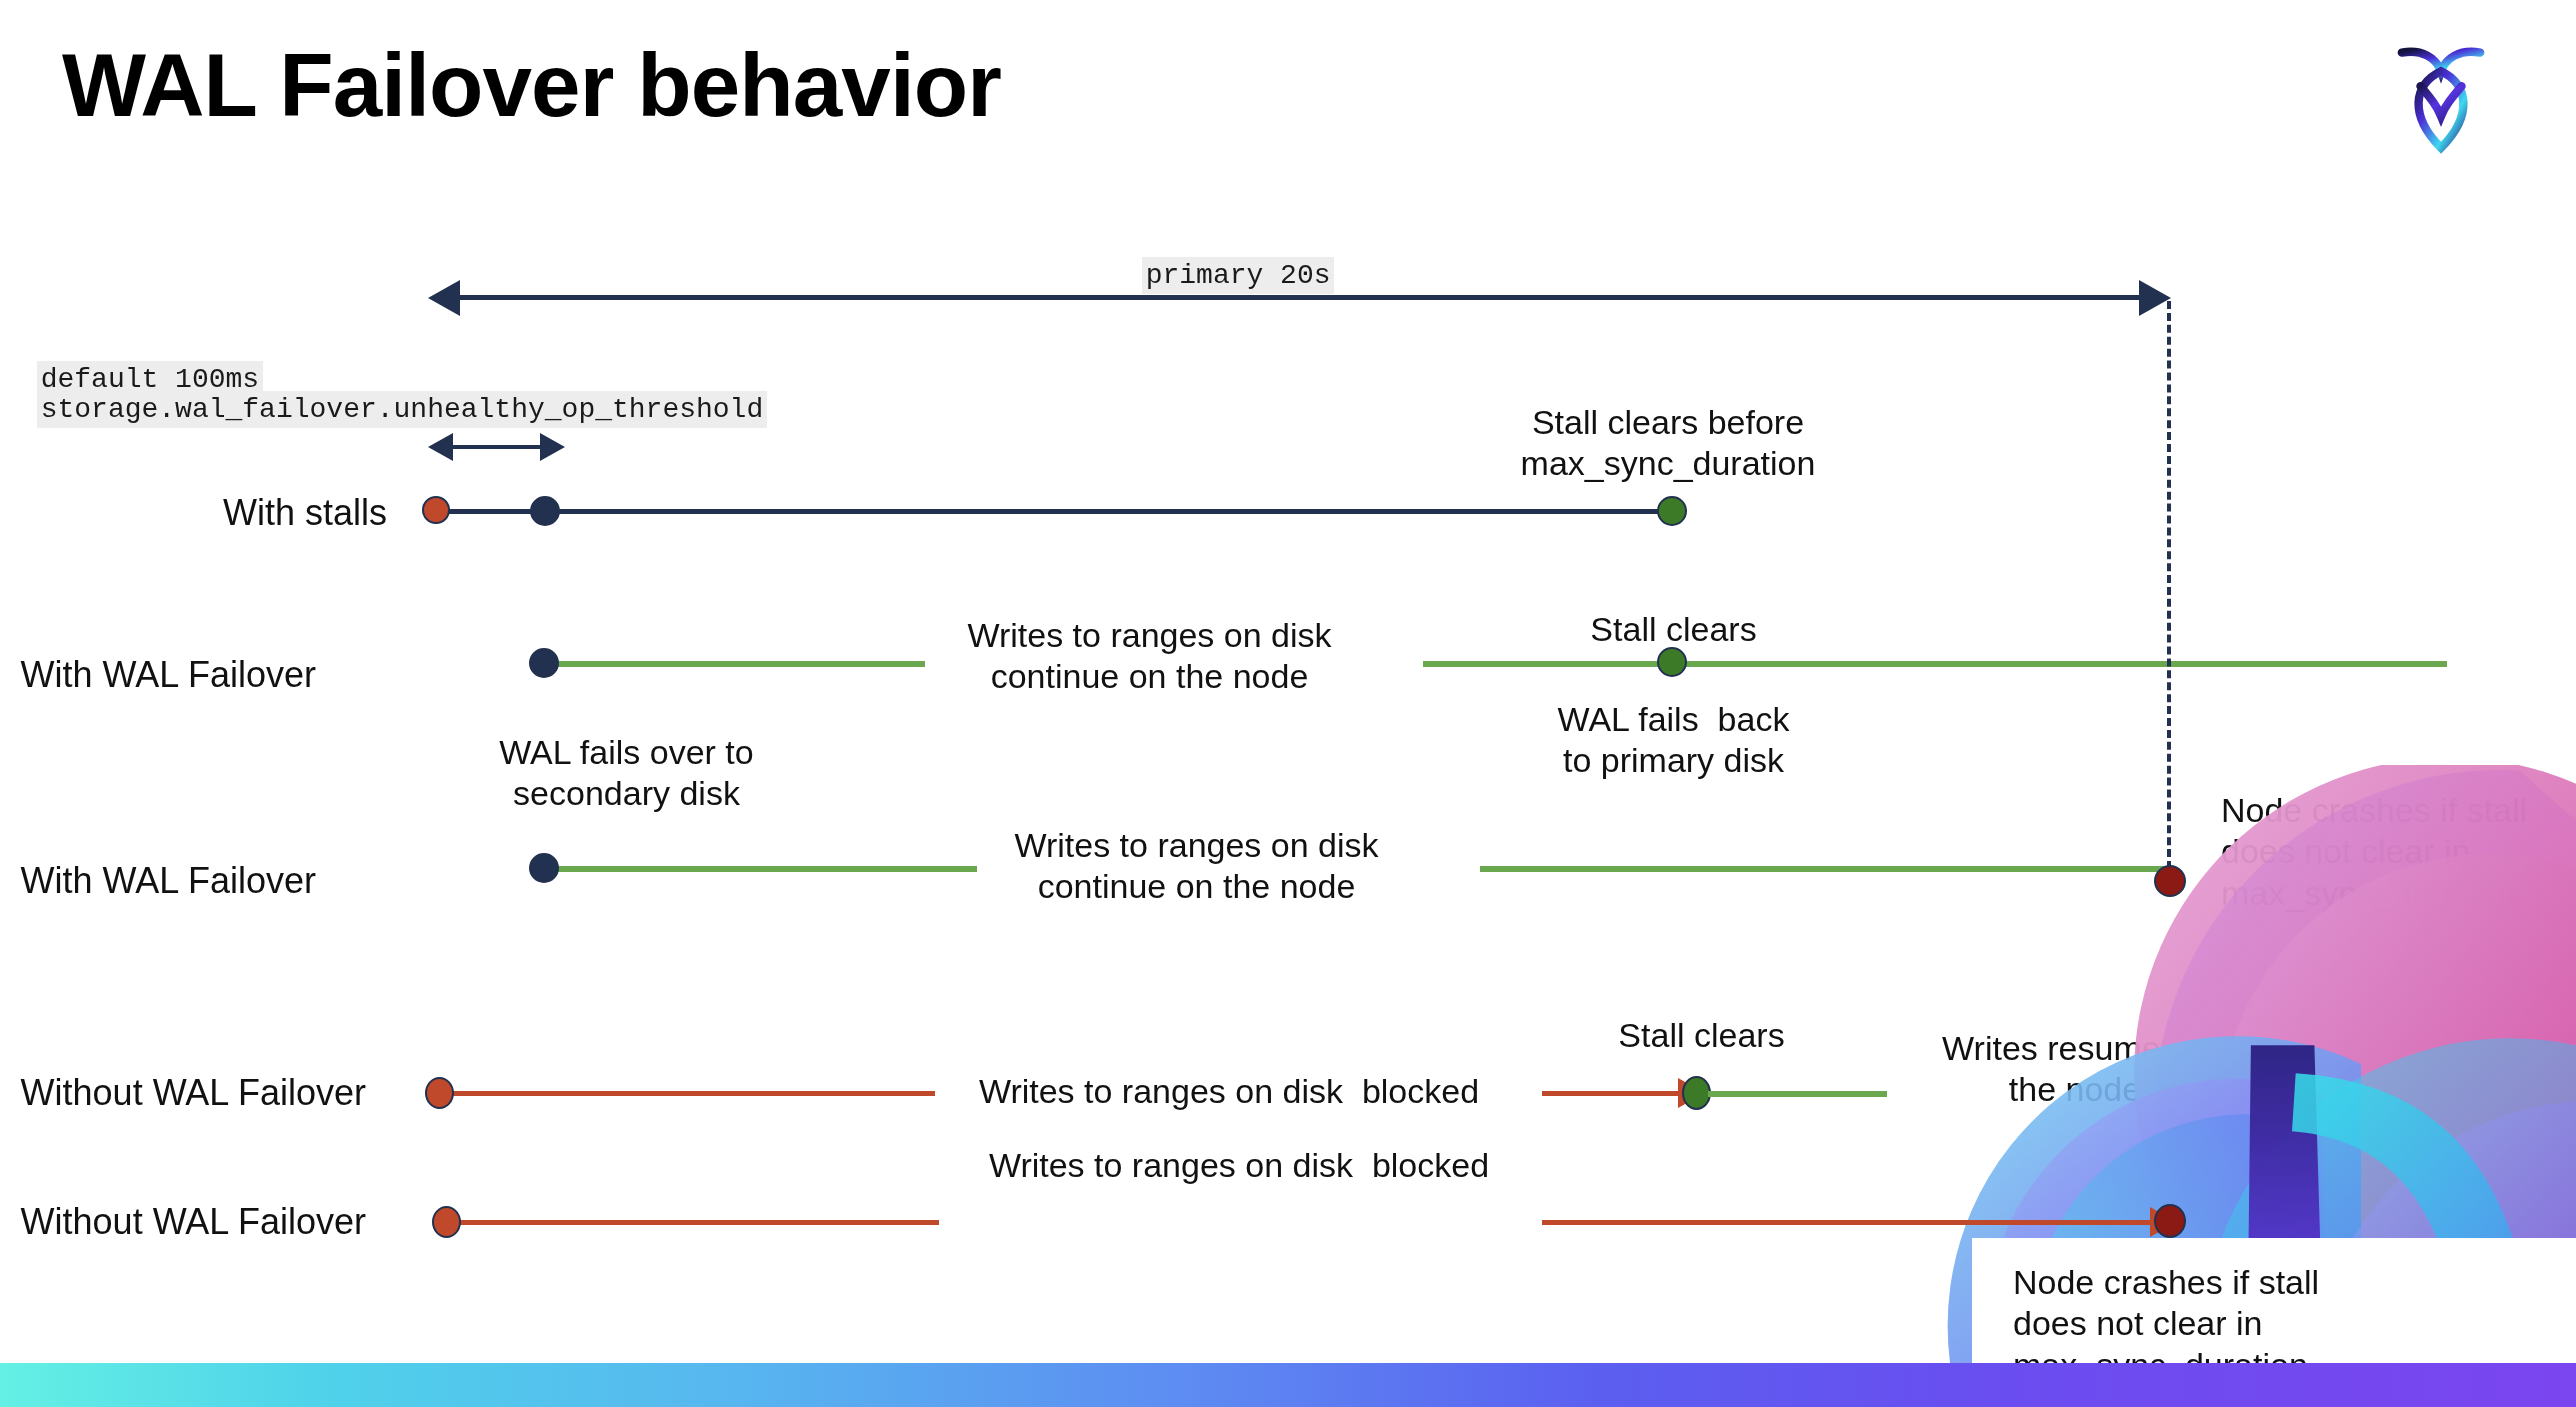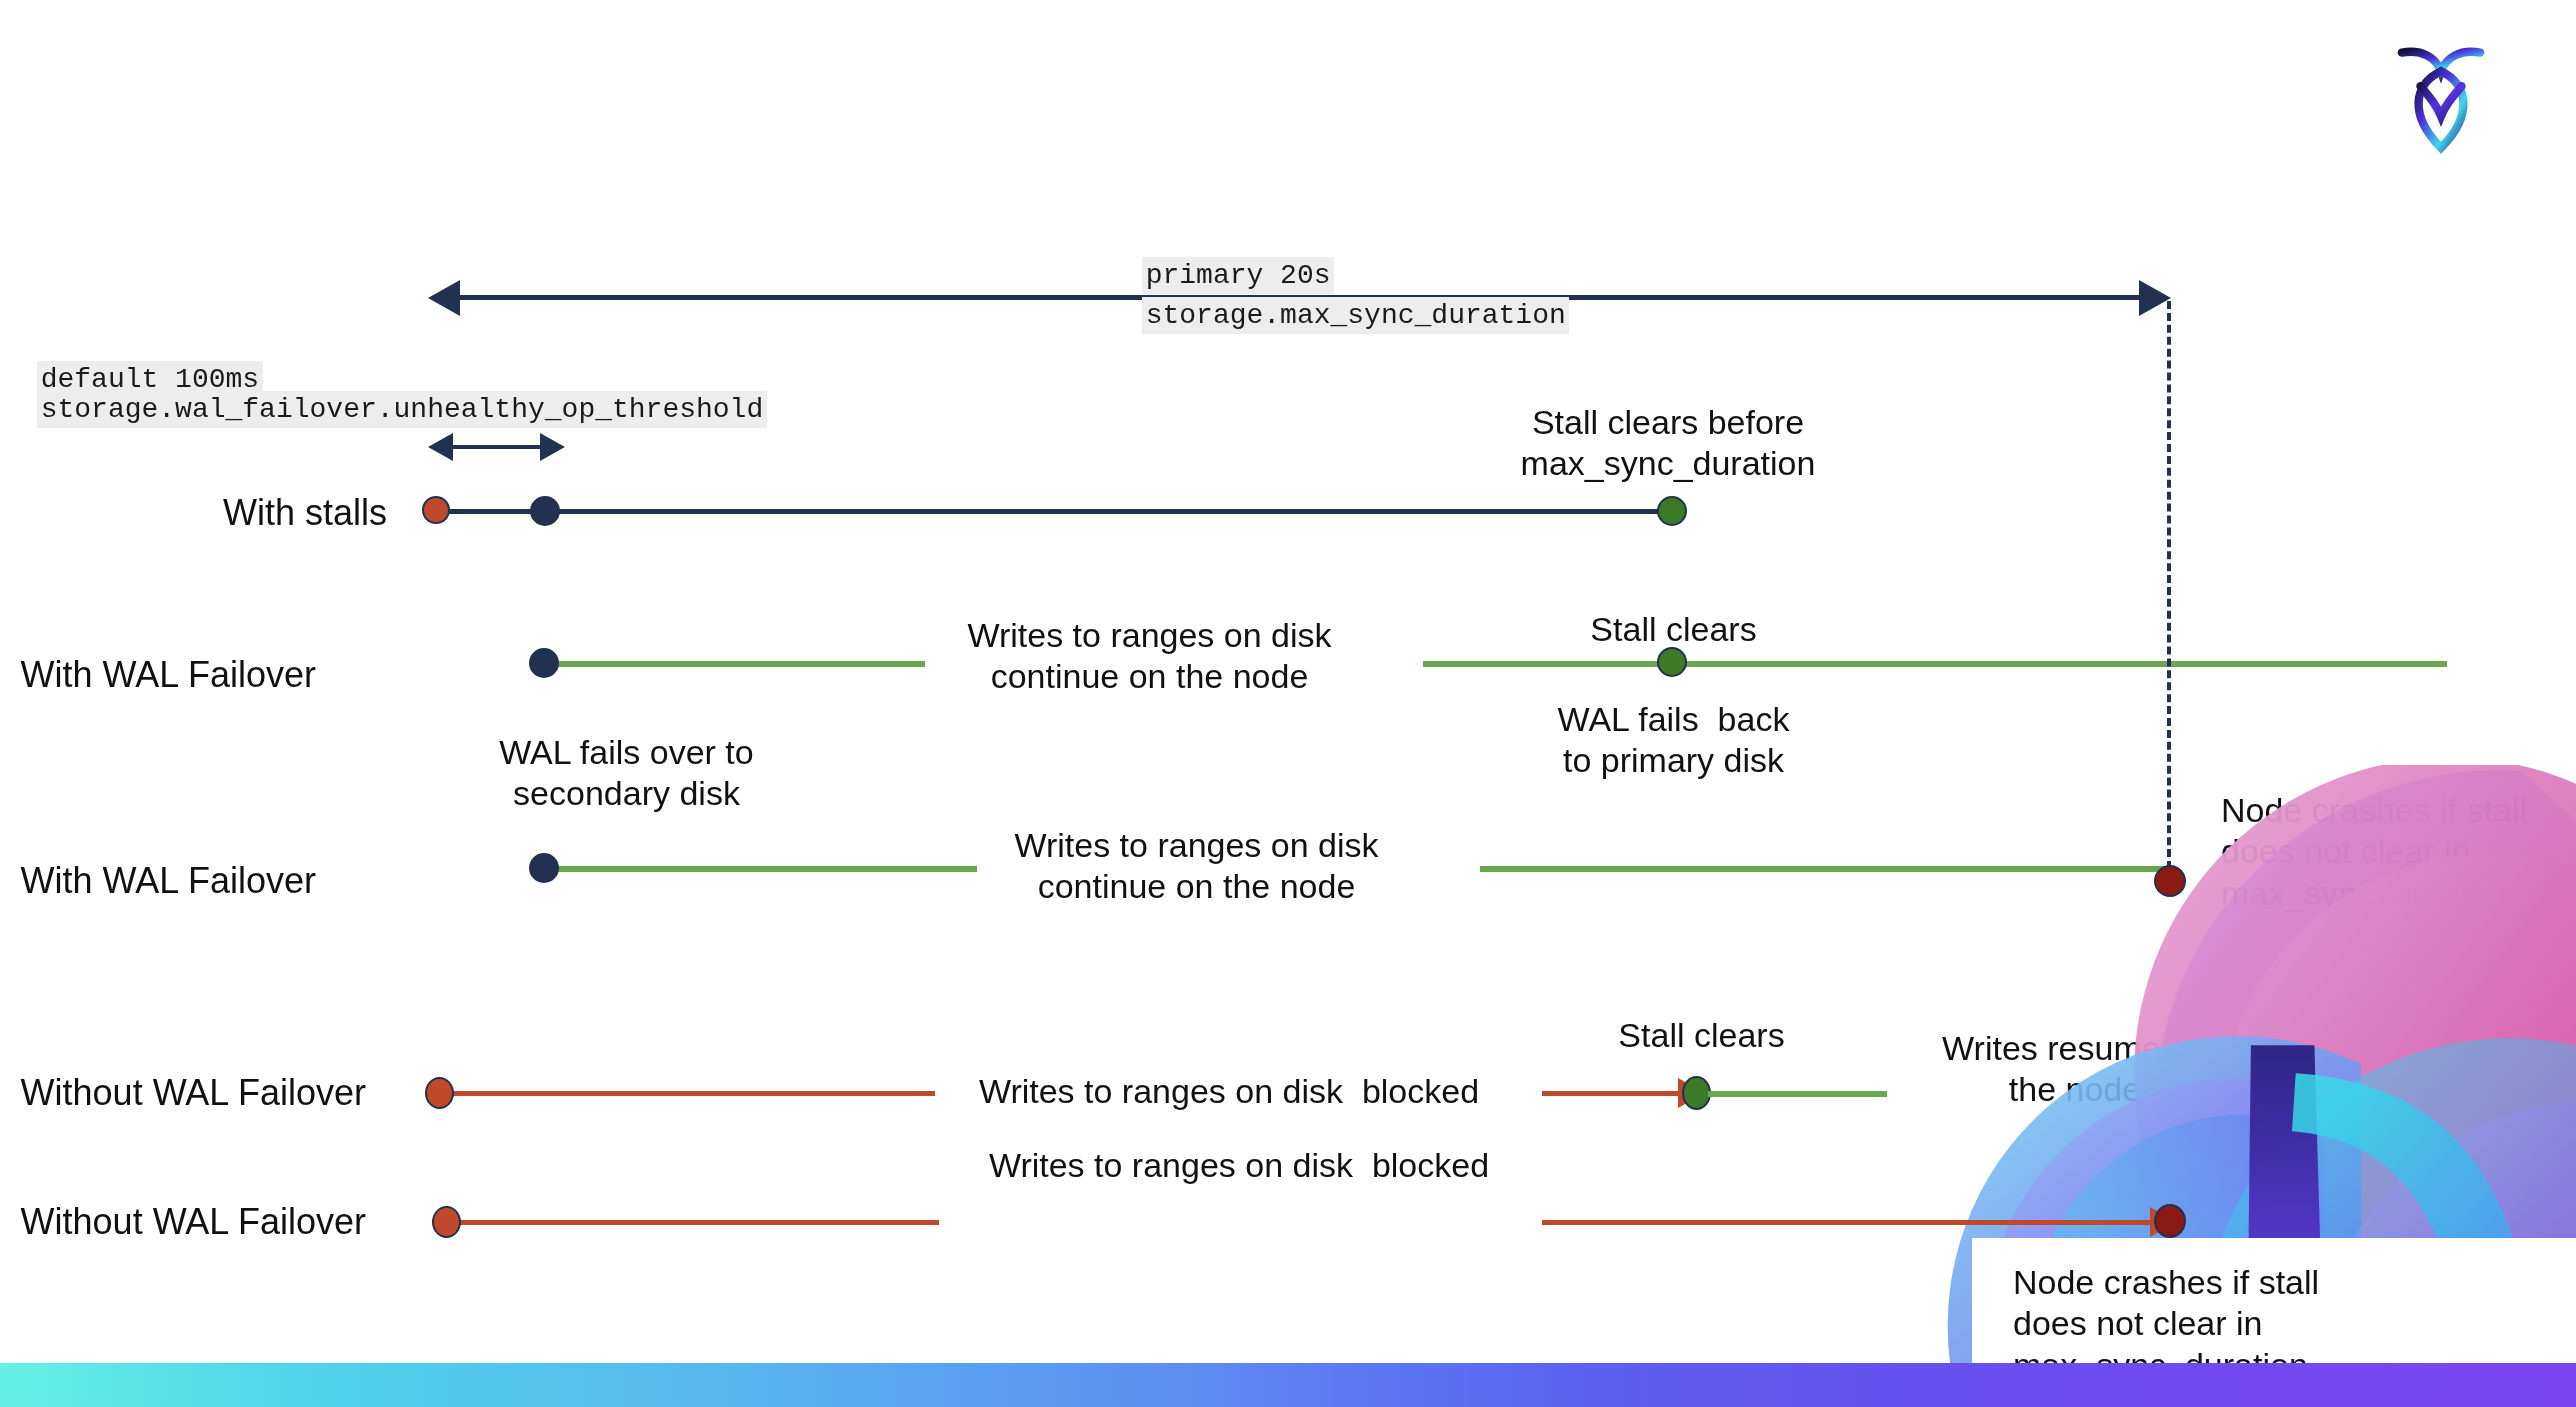--- a/index.html
+++ b/index.html
@@ -102,20 +102,21 @@
   #crash-card{
     position:absolute;left:1972px;top:1238px;width:608px;height:169px;
     background:#ffffff;
   }
 </style>
 </head>
 <body>
 
 <div class="stage">
 
+  <div id="page-title">WAL Failover behavior</div>
 
   <div id="logo">
     <svg width="112" height="131" viewBox="0 0 120 140" xmlns="http://www.w3.org/2000/svg">
       <defs>
         <linearGradient id="lg1" x1="0" y1="0" x2="1" y2="1">
           <stop offset="0%" stop-color="#12123a"></stop>
           <stop offset="35%" stop-color="#4b2fd6"></stop>
           <stop offset="70%" stop-color="#3fd8f0"></stop>
           <stop offset="100%" stop-color="#2a1b7a"></stop>
         </linearGradient>
@@ -130,21 +131,20 @@
       <path d="M38 60 C48 72 55 80 60 92 C65 80 72 72 82 60" fill="none" stroke="url(#lg2)" stroke-width="9" stroke-linecap="round"></path>
       <path d="M60 92 L60 126" fill="none" stroke="url(#lg2)" stroke-width="9" stroke-linecap="round"></path>
     </svg>
   </div>
 
   <div class="ah left-navy" style="left:428px;top:280px;"></div>
   <div class="hline navy" style="left:458px;top:295px;width:1682px;"></div>
   <div class="ah right-navy" style="left:2139px;top:280px;"></div>
 
   <div class="code-line" style="left:1142px;top:257px;">primary 20s</div>
-  <div class="code-line" style="left:1142px;top:297px;">storage.max_sync_duration</div>
 
   <div class="code-line" style="left:37px;top:351px;margin-top:10px;">default 100ms</div>
   <div class="code-line" style="left:37px;top:391px;">storage.wal_failover.unhealthy_op_threshold</div>
 
   <div class="ah left-navy-sm" style="left:428px;top:433px;"></div>
   <div class="hline navy" style="left:451px;top:445px;width:93px;height:3.7px;"></div>
   <div class="ah right-navy-sm" style="left:540px;top:433px;"></div>
 
   <div class="row-label" style="left:223px;top:492px;">With stalls</div>
 

